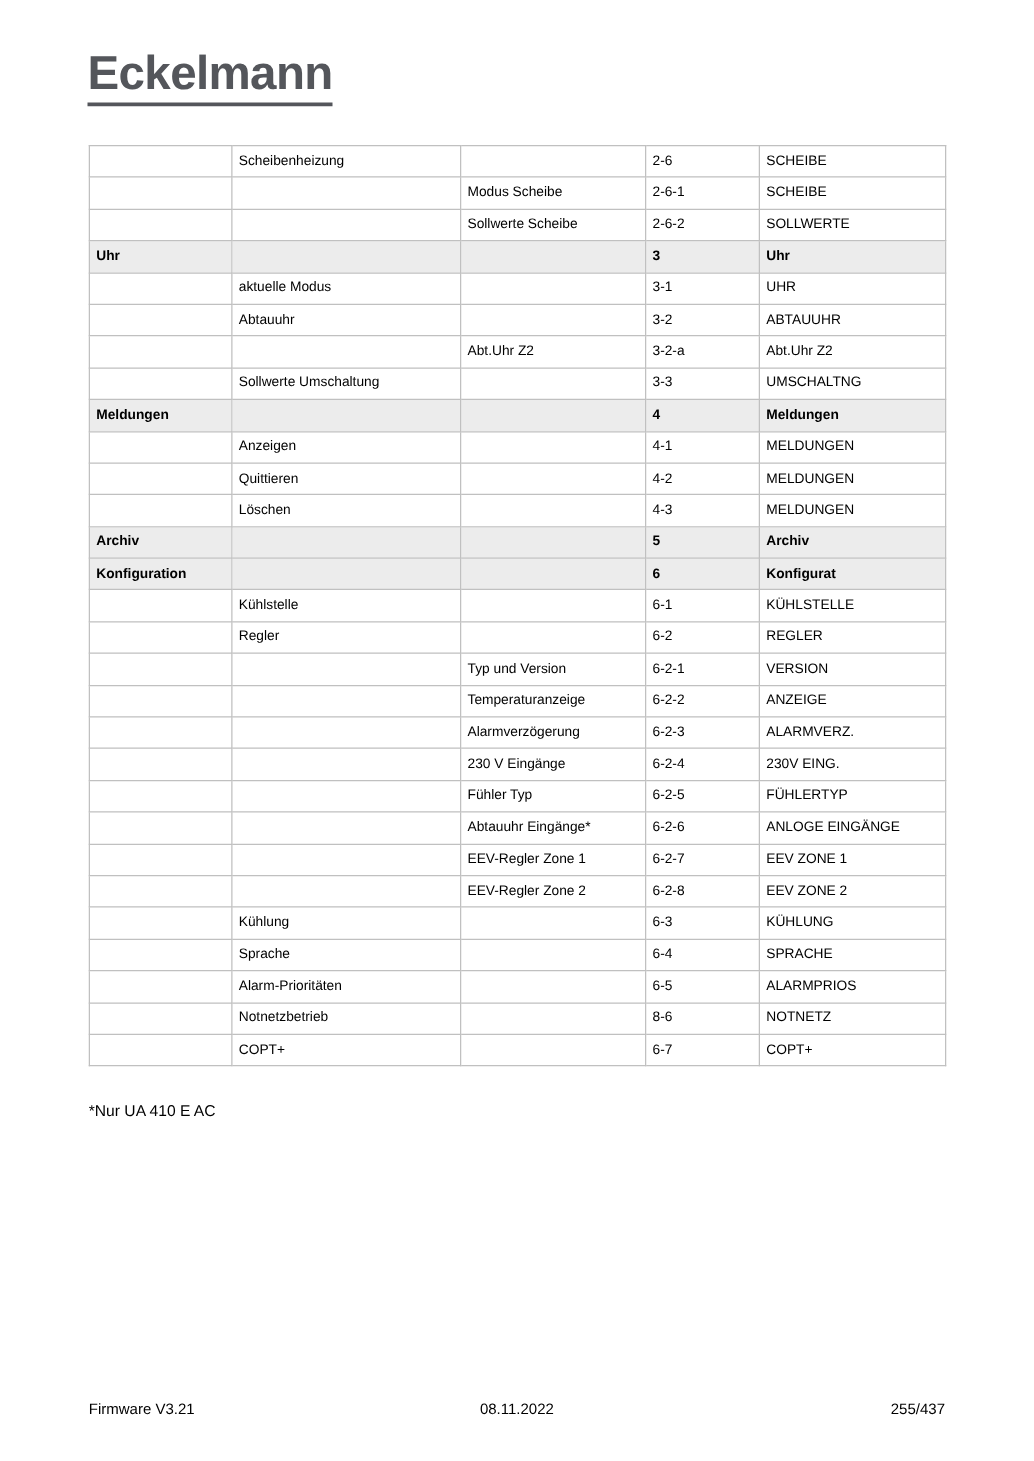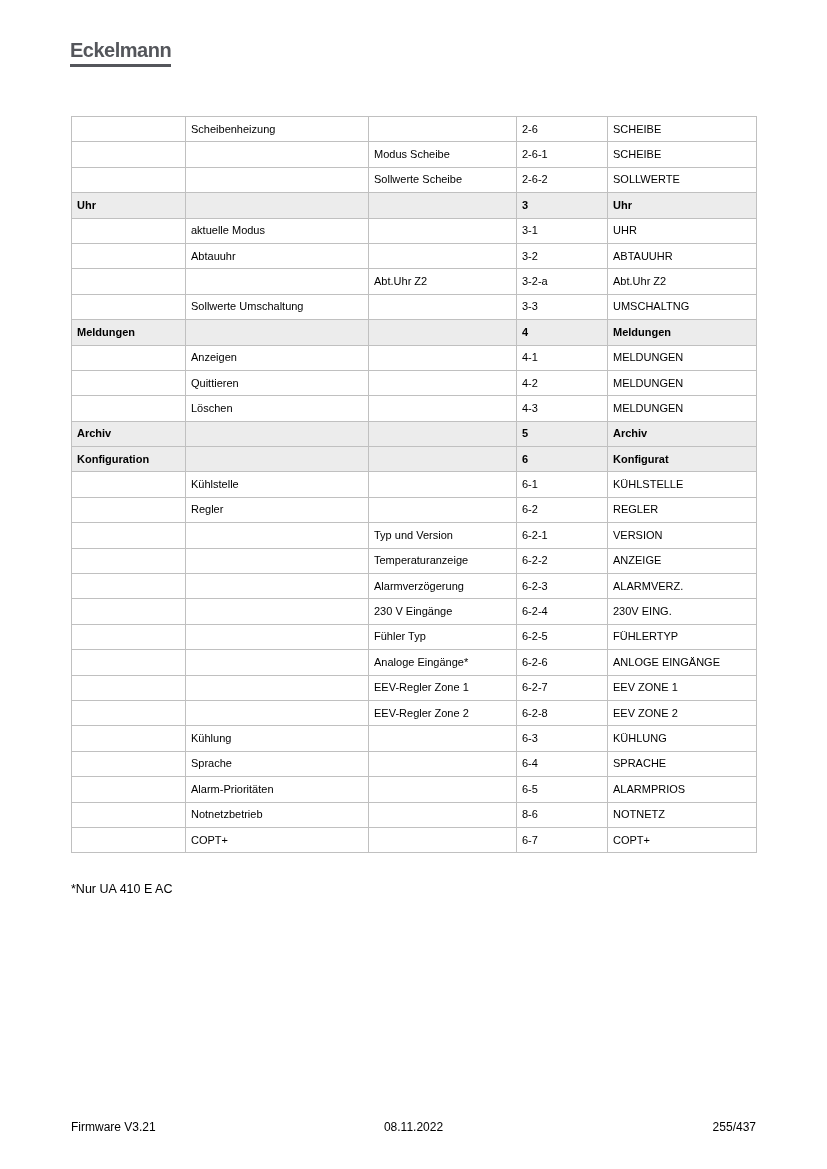--- a/index.html
+++ b/index.html
@@ -16,21 +16,21 @@
     color: #000000;
     overflow: hidden;
   }
   .logo {
     position: absolute;
     left: 70px;
     top: 40px;
     display: inline-block;
   }
   .logo-text {
-    font-size: 20px;
+    font-size: 38px;
     font-weight: bold;
     color: #54565b;
     letter-spacing: -0.5px;
     line-height: 1;
     white-space: nowrap;
   }
   .logo-underline {
     height: 3px;
     background: #54565b;
     margin-top: 4px;
@@ -237,21 +237,21 @@
         <tr class="data-row">
           <td></td>
           <td></td>
           <td>Fühler Typ</td>
           <td>6-2-5</td>
           <td>FÜHLERTYP</td>
         </tr>
         <tr class="data-row">
           <td></td>
           <td></td>
-          <td>Analoge Eingänge*</td>
+          <td>Abtauuhr Eingänge*</td>
           <td>6-2-6</td>
           <td>ANLOGE EINGÄNGE</td>
         </tr>
         <tr class="data-row">
           <td></td>
           <td></td>
           <td>EEV-Regler Zone 1</td>
           <td>6-2-7</td>
           <td>EEV ZONE 1</td>
         </tr>

